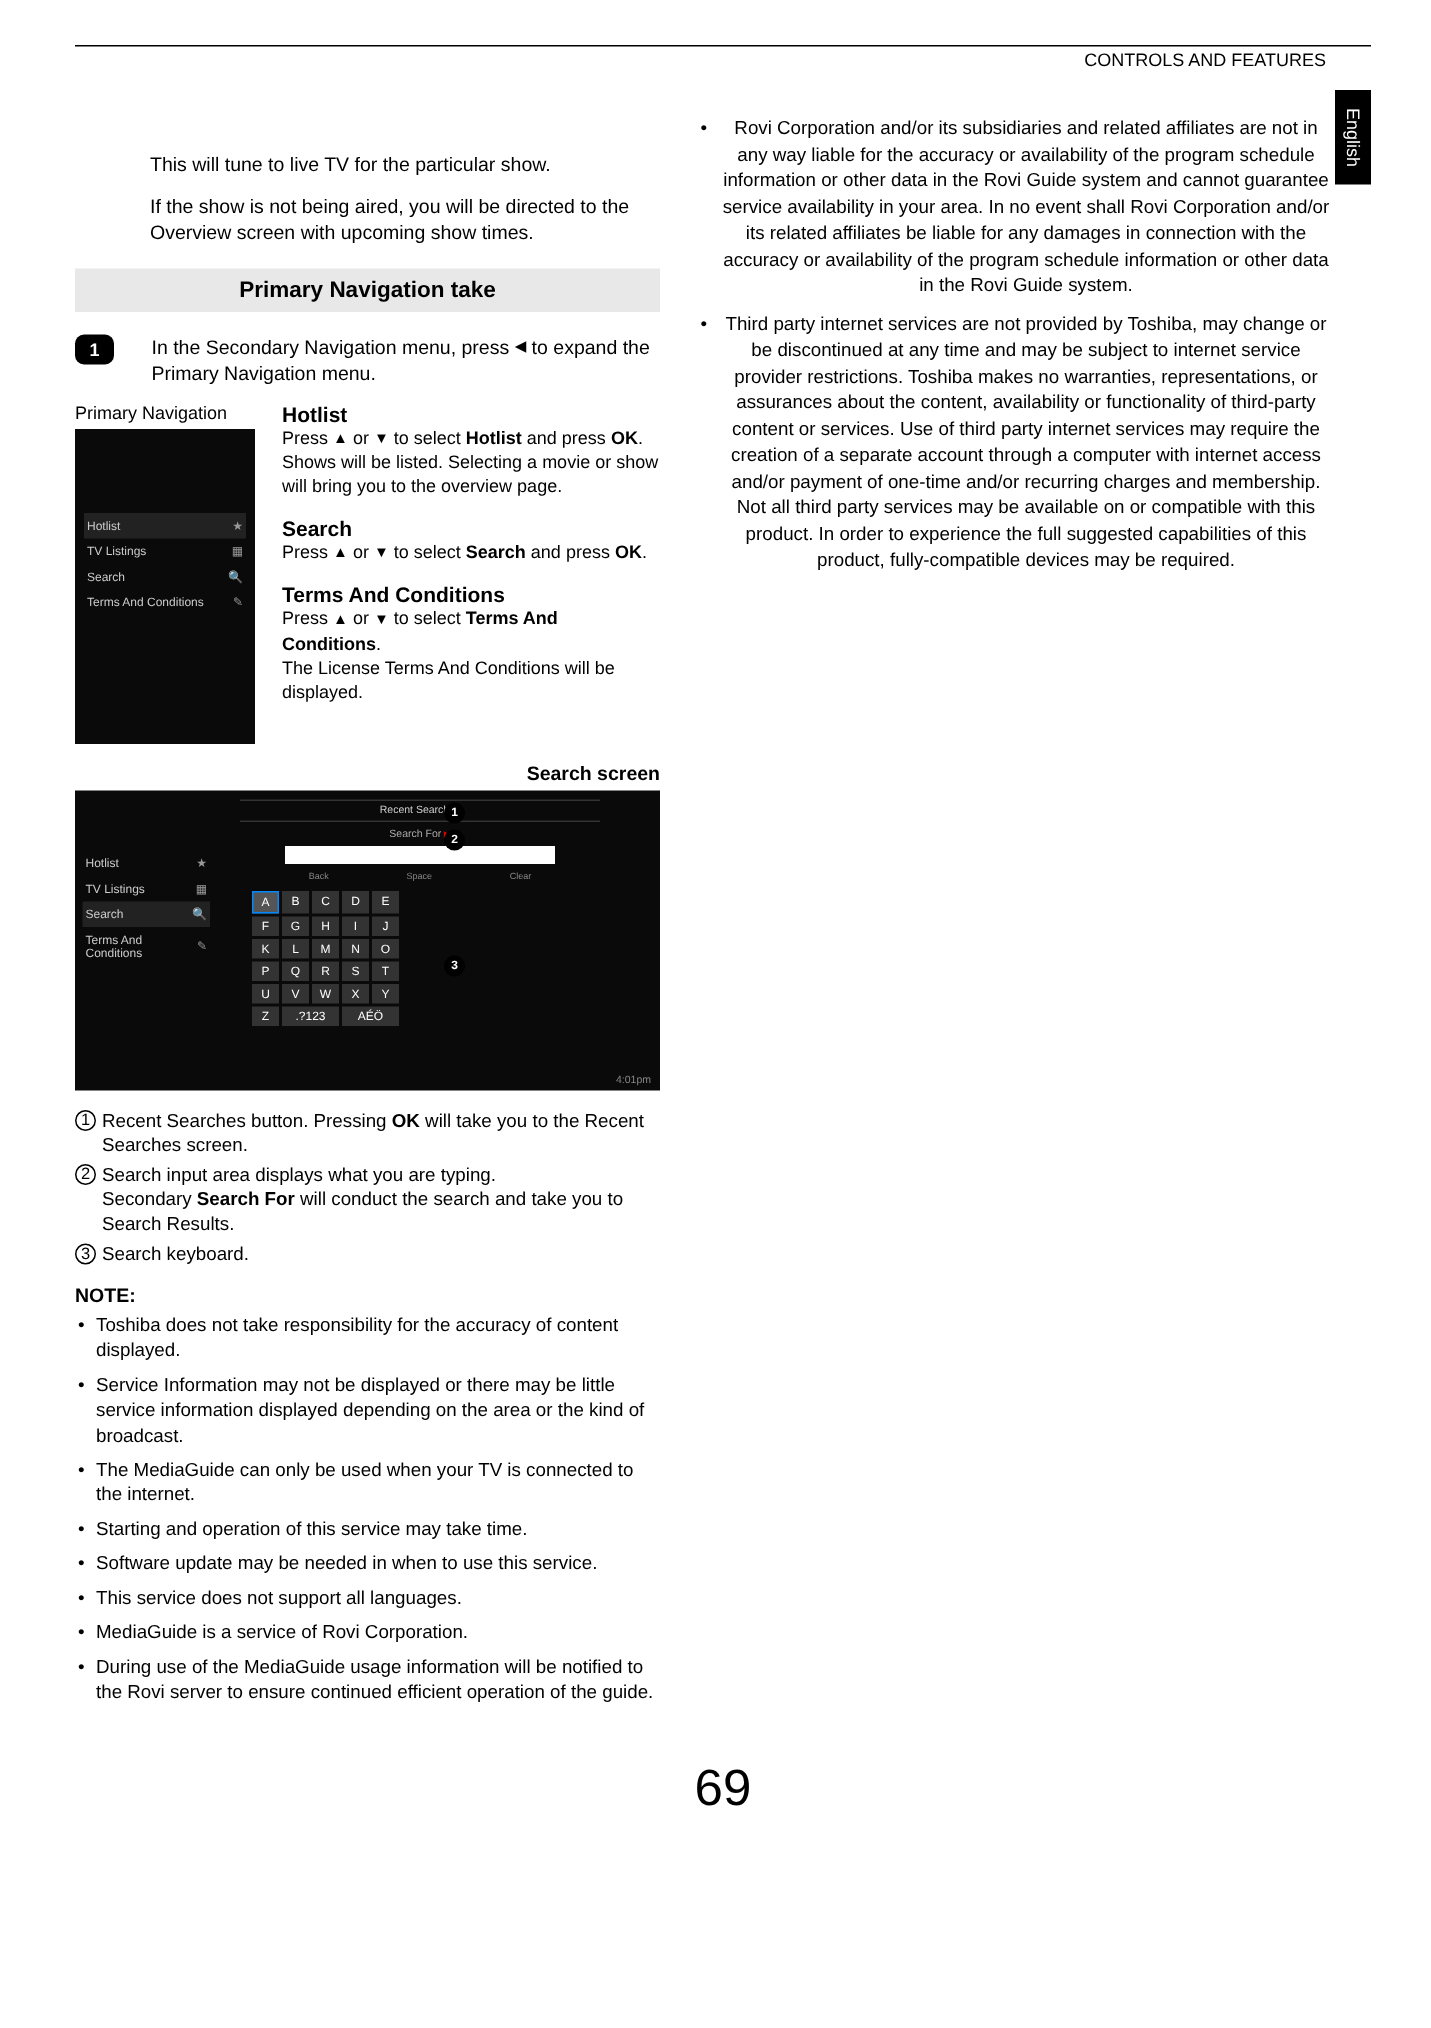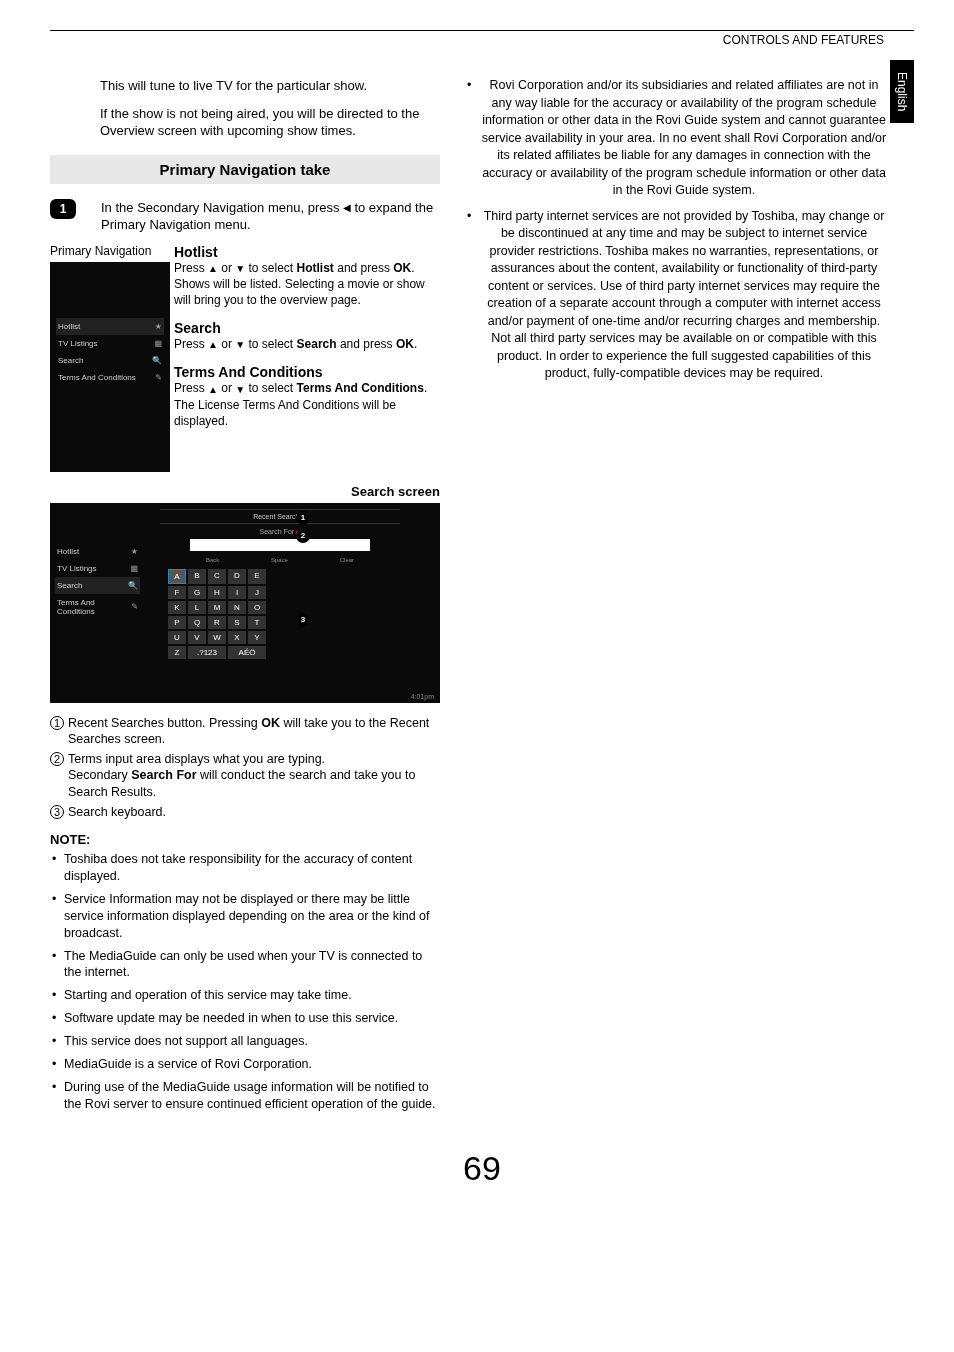--- a/index.html
+++ b/index.html
@@ -31,21 +31,21 @@
     text-align: right;
     font-size: 12px;
     margin-bottom: 30px;
     padding-right: 30px;
   }
   .columns {
     display: flex;
     gap: 25px;
   }
   .col { flex: 1; }
-  .col-left { flex: 0 0 390px; }
+  .col-left { flex: 0 0 390px; margin-top: 24px; }
   .col-right { flex: 1; padding-right: 25px; text-align: center; }
   .intro-block { margin-left: 50px; margin-bottom: 15px; }
   .intro-block p { margin-bottom: 10px; line-height: 1.35; }
   .section-heading {
     background: #e8e8e8;
     text-align: center;
     font-weight: bold;
     font-size: 15px;
     padding: 6px;
     margin: 10px 0 15px 0;
@@ -58,21 +58,21 @@
     border-radius: 6px;
     width: 26px;
     height: 20px;
     display: flex;
     align-items: center;
     justify-content: center;
     font-size: 12px;
     flex-shrink: 0;
   }
   .step-text { padding-left: 13px; line-height: 1.35; flex: 1; }
-  .nav-wrapper { display: flex; gap: 4px; margin-bottom: 12px; }
+  .nav-wrapper { display: flex; gap: 18px; margin-bottom: 12px; }
   .nav-caption { font-size: 12px; margin-bottom: 4px; }
   .primary-nav-fig {
     width: 120px;
     height: 210px;
     background: #0a0a0a;
     color: #ccc;
     font-size: 8px;
     padding: 6px;
   }
   .primary-nav-fig .nav-top { height: 50px; }
@@ -281,21 +281,21 @@
       <div class="callout filled" style="top:110px; right:130px;">3</div>
     </div>
 
     <div class="numlist">
       <div class="numlist-item">
         <span class="circnum">1</span>
         <span><span>Recent Searches button. Pressing </span><b>OK</b><span> will take you to the Recent Searches screen.</span></span>
       </div>
       <div class="numlist-item">
         <span class="circnum">2</span>
-        <span><span>Terms input area displays what you are typing.</span><br><span>Secondary </span><b>Search For</b><span> will conduct the search and take you to Search Results.</span></span>
+        <span><span>Search input area displays what you are typing.</span><br><span>Secondary </span><b>Search For</b><span> will conduct the search and take you to Search Results.</span></span>
       </div>
       <div class="numlist-item">
         <span class="circnum">3</span>
         <span>Search keyboard.</span>
       </div>
     </div>
 
     <div class="note-head">NOTE:</div>
     <ul class="bullets" id="note-list">
         <li>Toshiba does not take responsibility for the accuracy of content displayed.</li>

